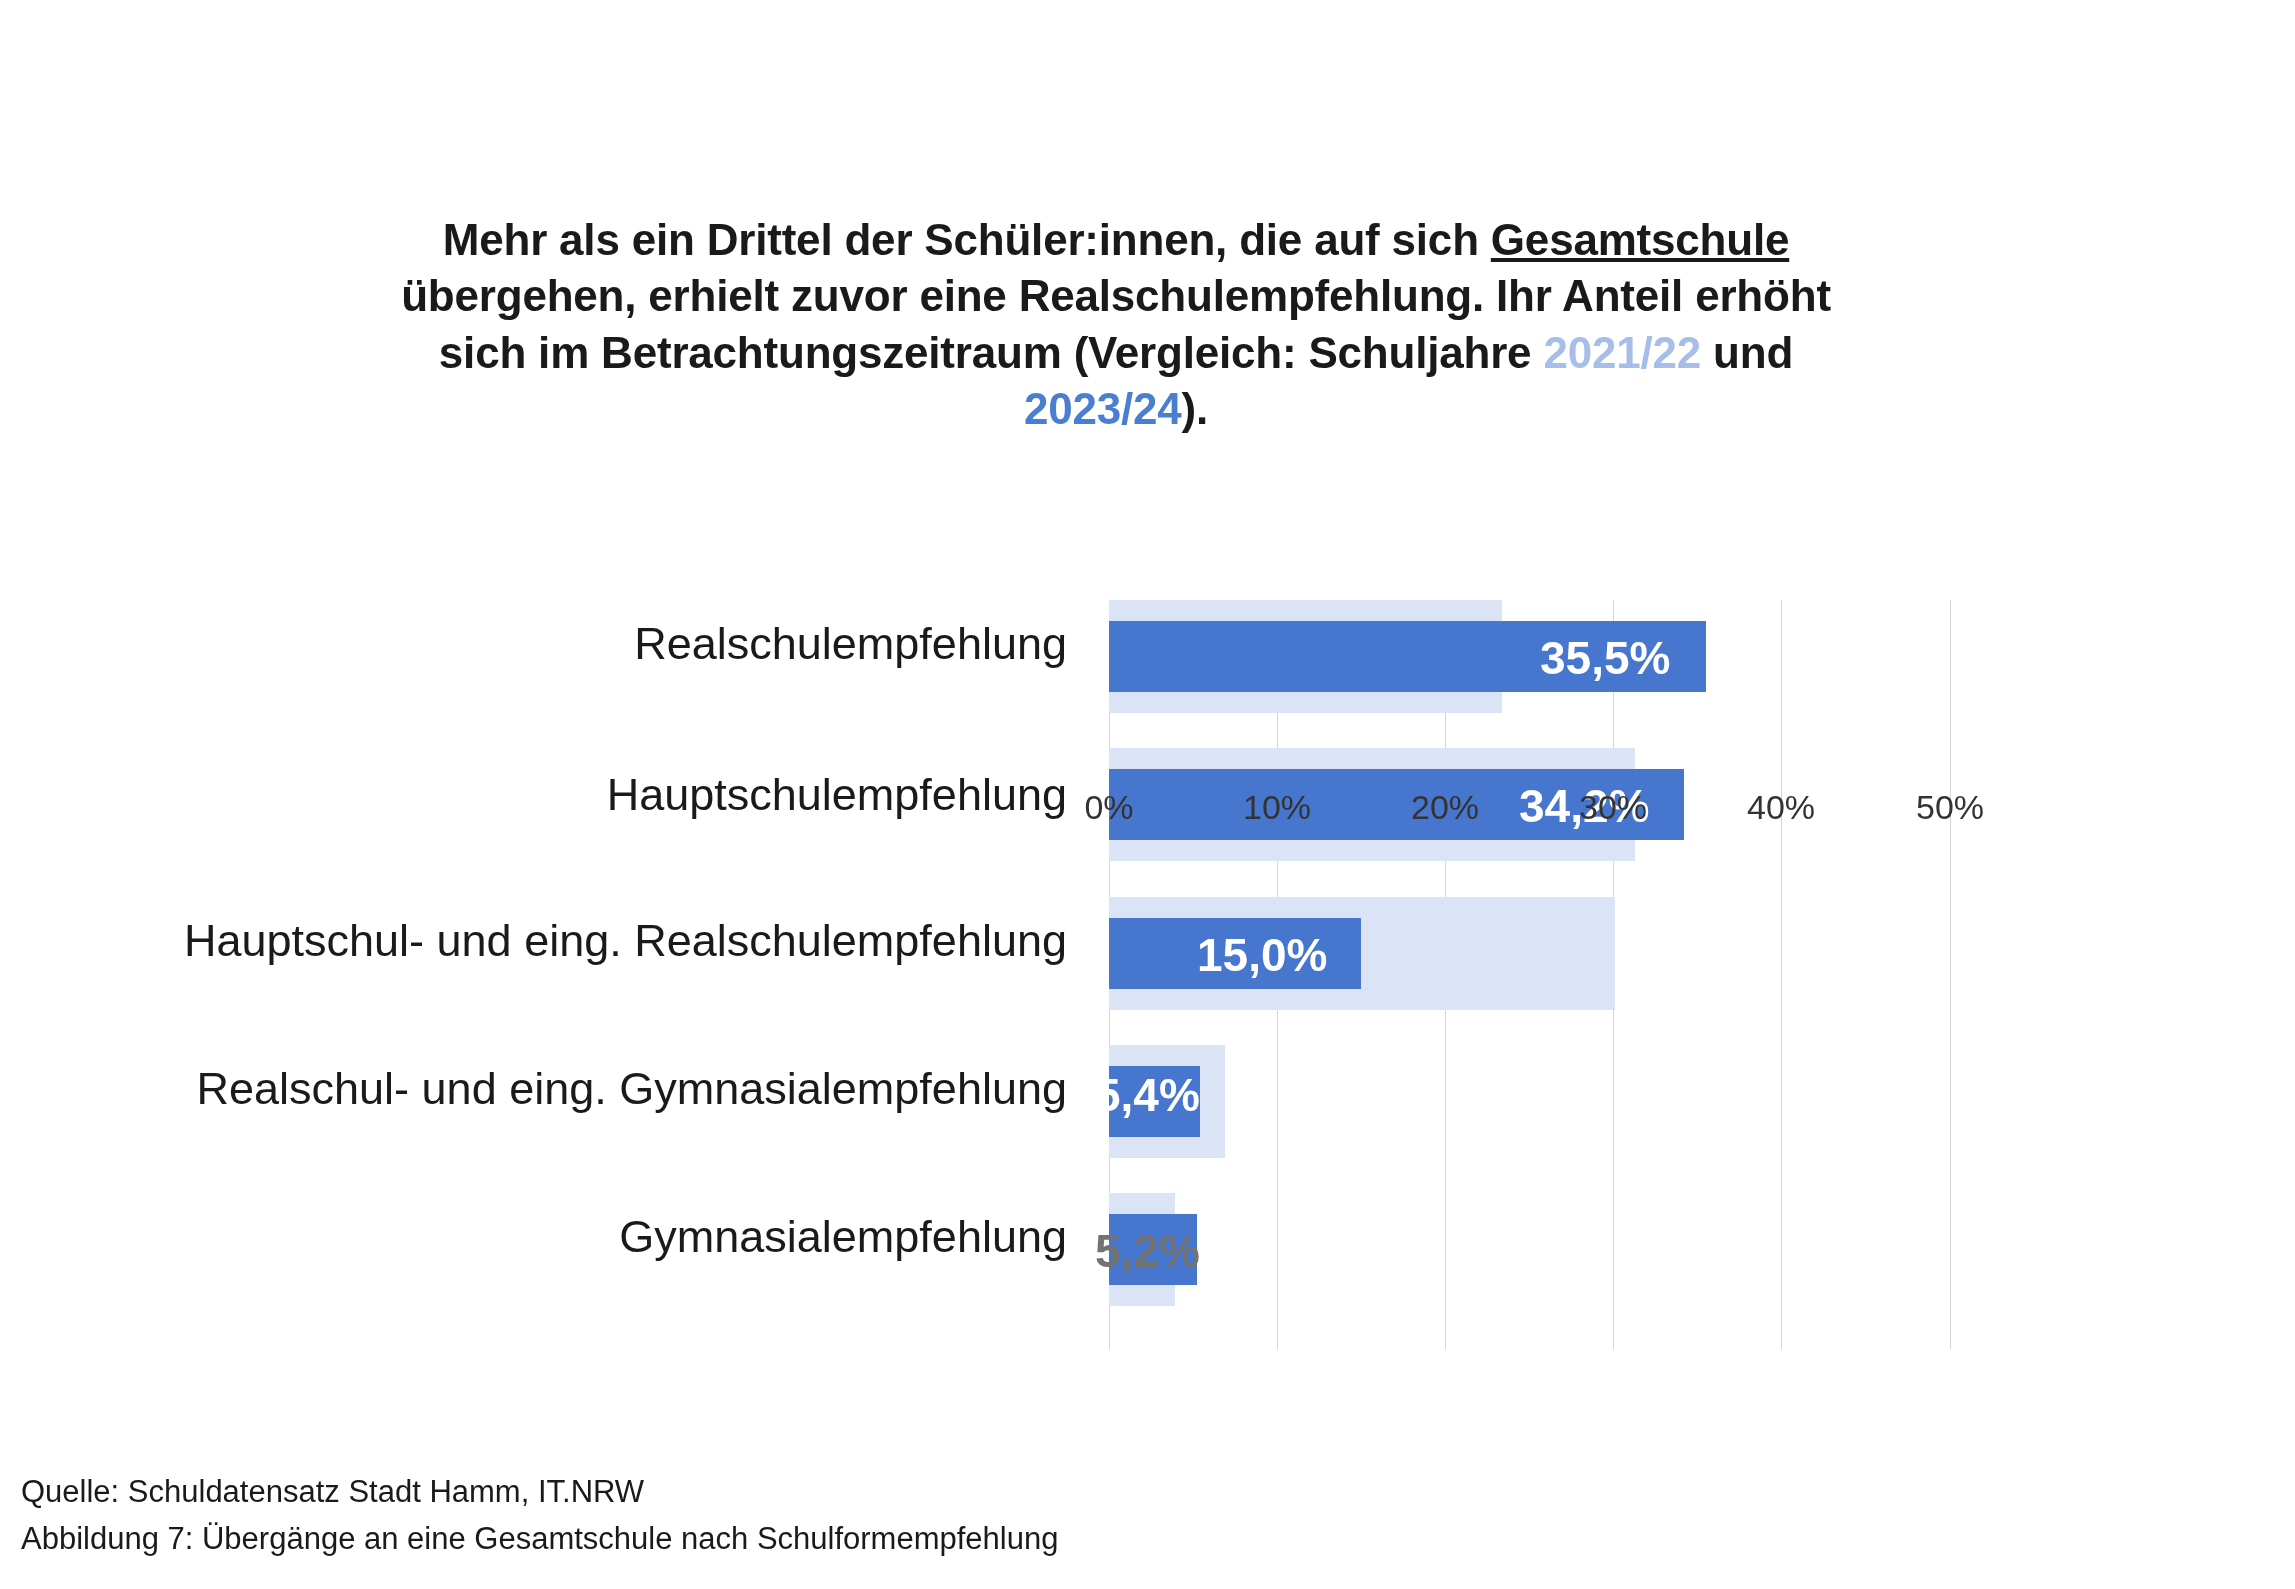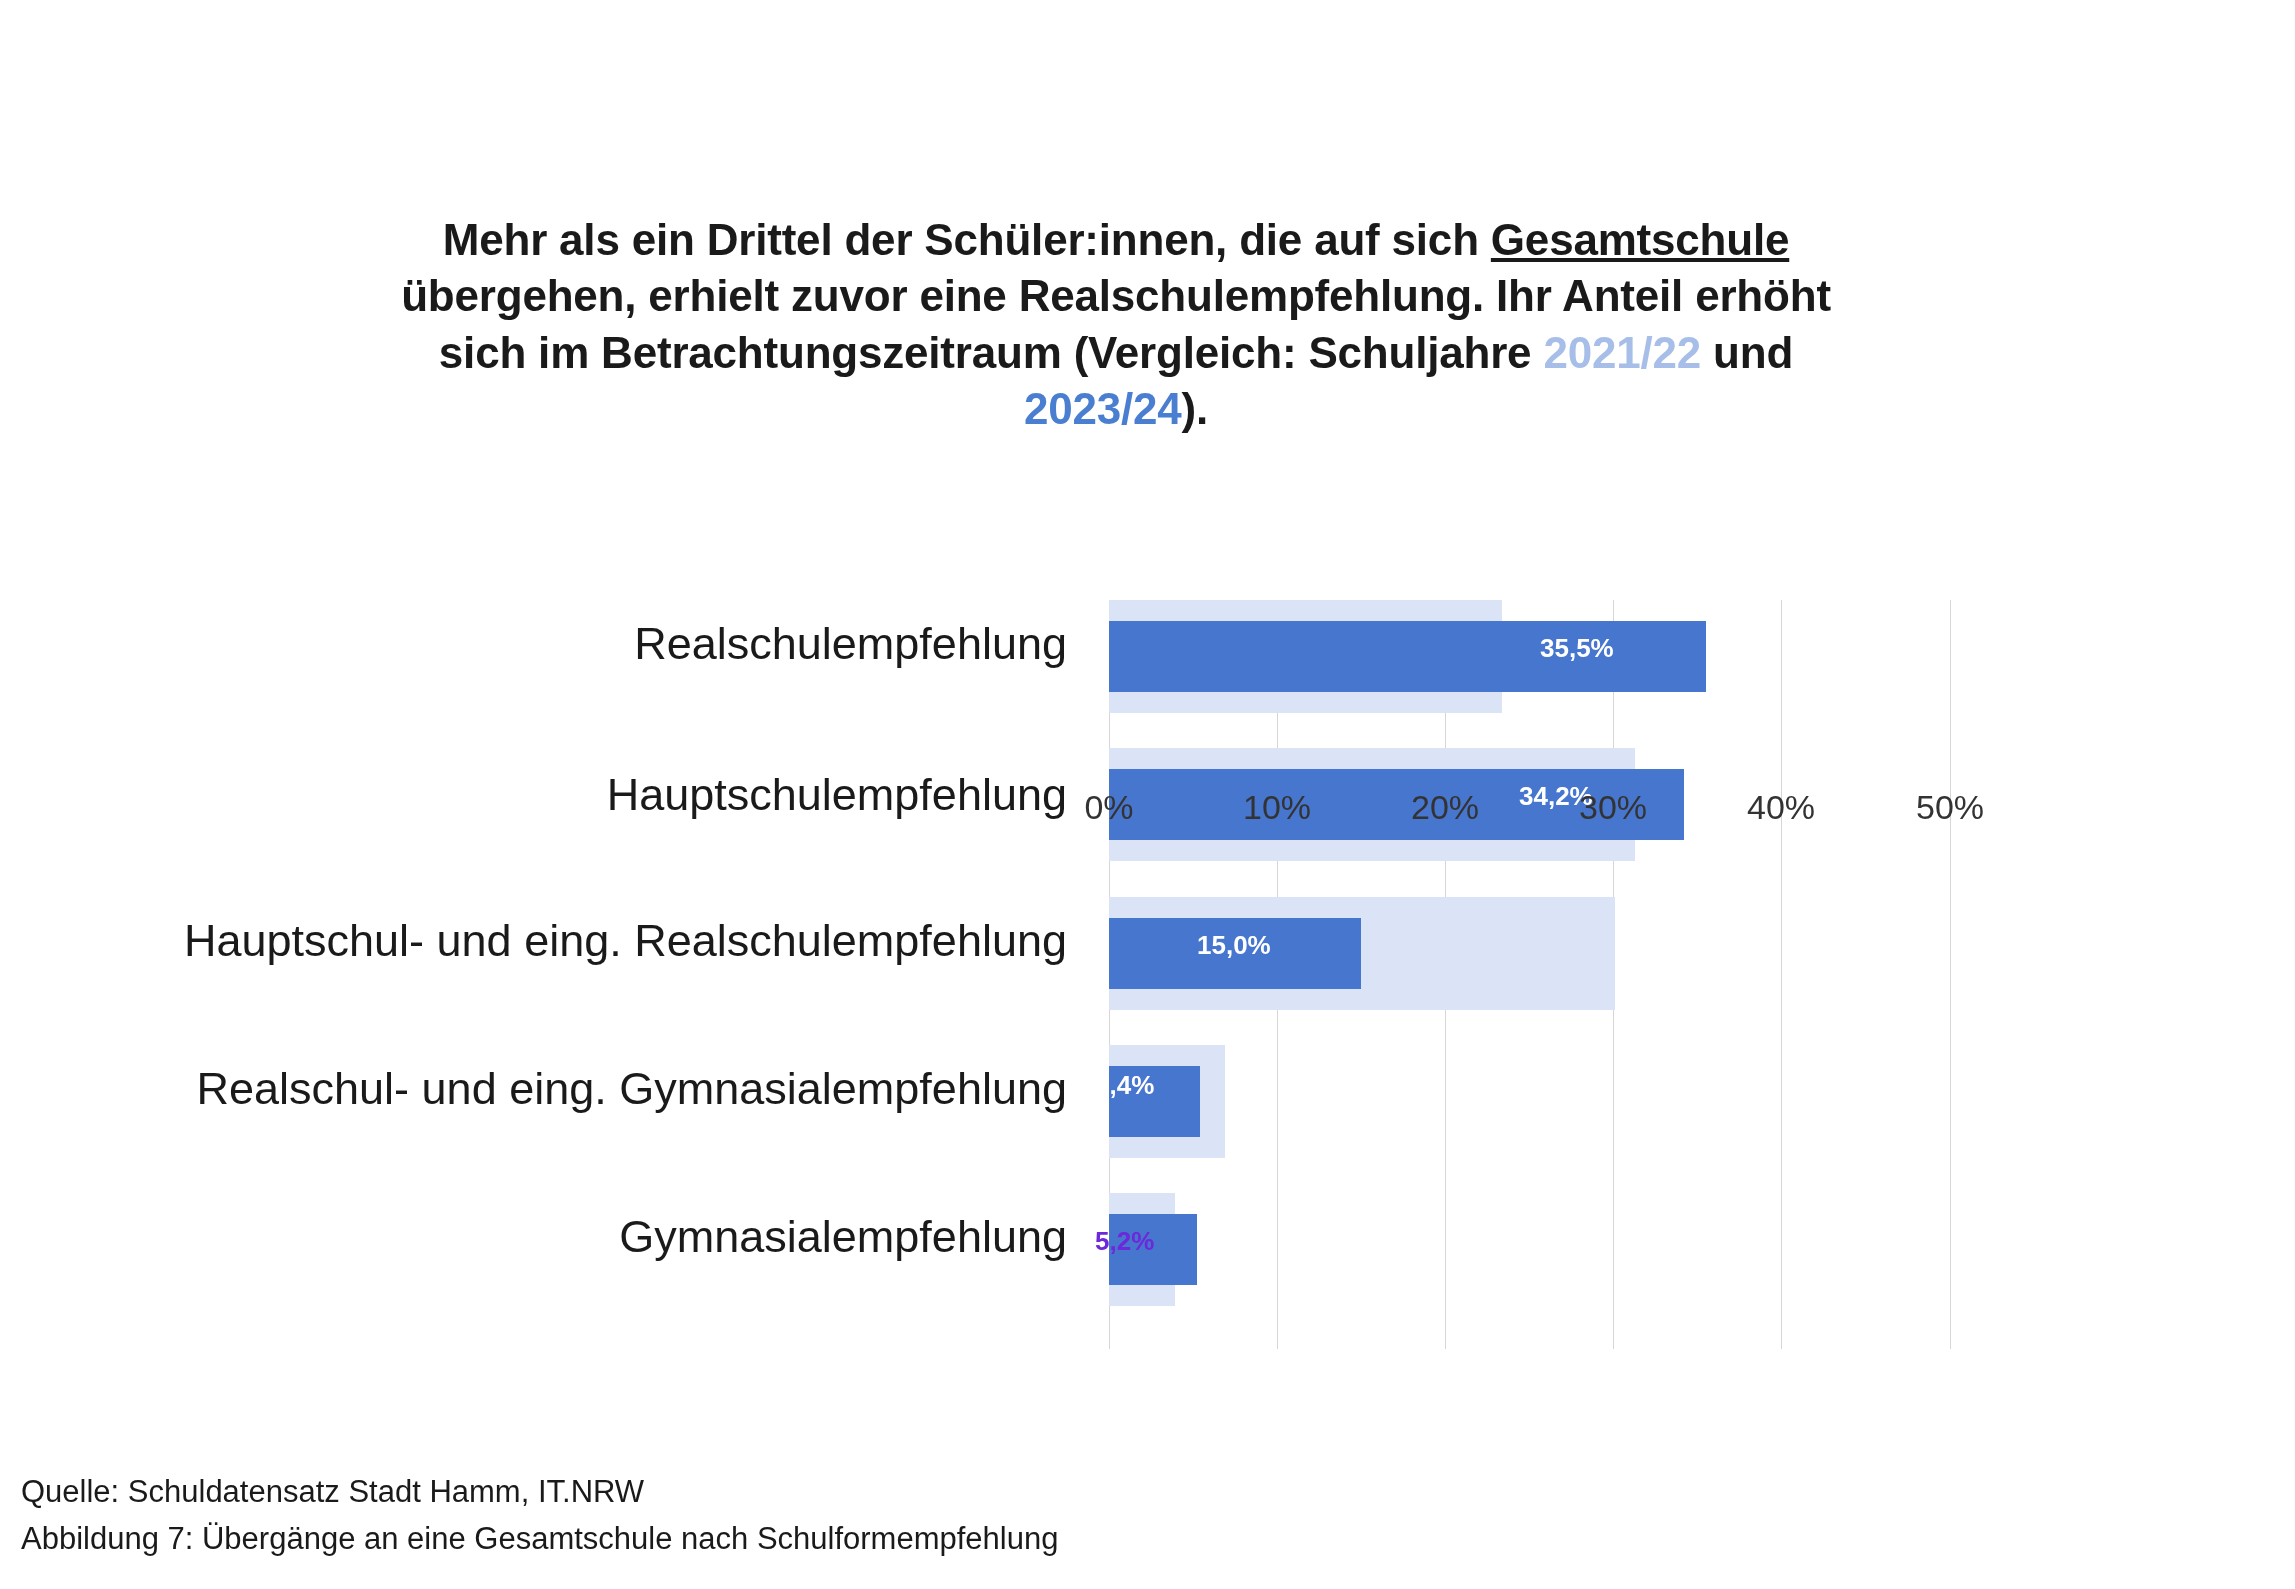--- a/index.html
+++ b/index.html
@@ -81,28 +81,28 @@
     border-radius: 0;
   }
   .bar.prev {
     background: #dbe4f7;
   }
   .bar.curr {
     background: #4776cf;
   }
   .bar-value {
     position: absolute;
-    font-size: 26px;
+    font-size: 46px;
     font-weight: bold;
     color: #ffffff;
     line-height: 1;
     white-space: nowrap;
   }
   .bar-value.dark {
-    color: #6d28d9;
+    color: #737373;
   }
 
   
   .xaxis {
     position: absolute;
     left: 1109px;
     top: 788px;
     width: 989px;
     height: 49px;
   }

